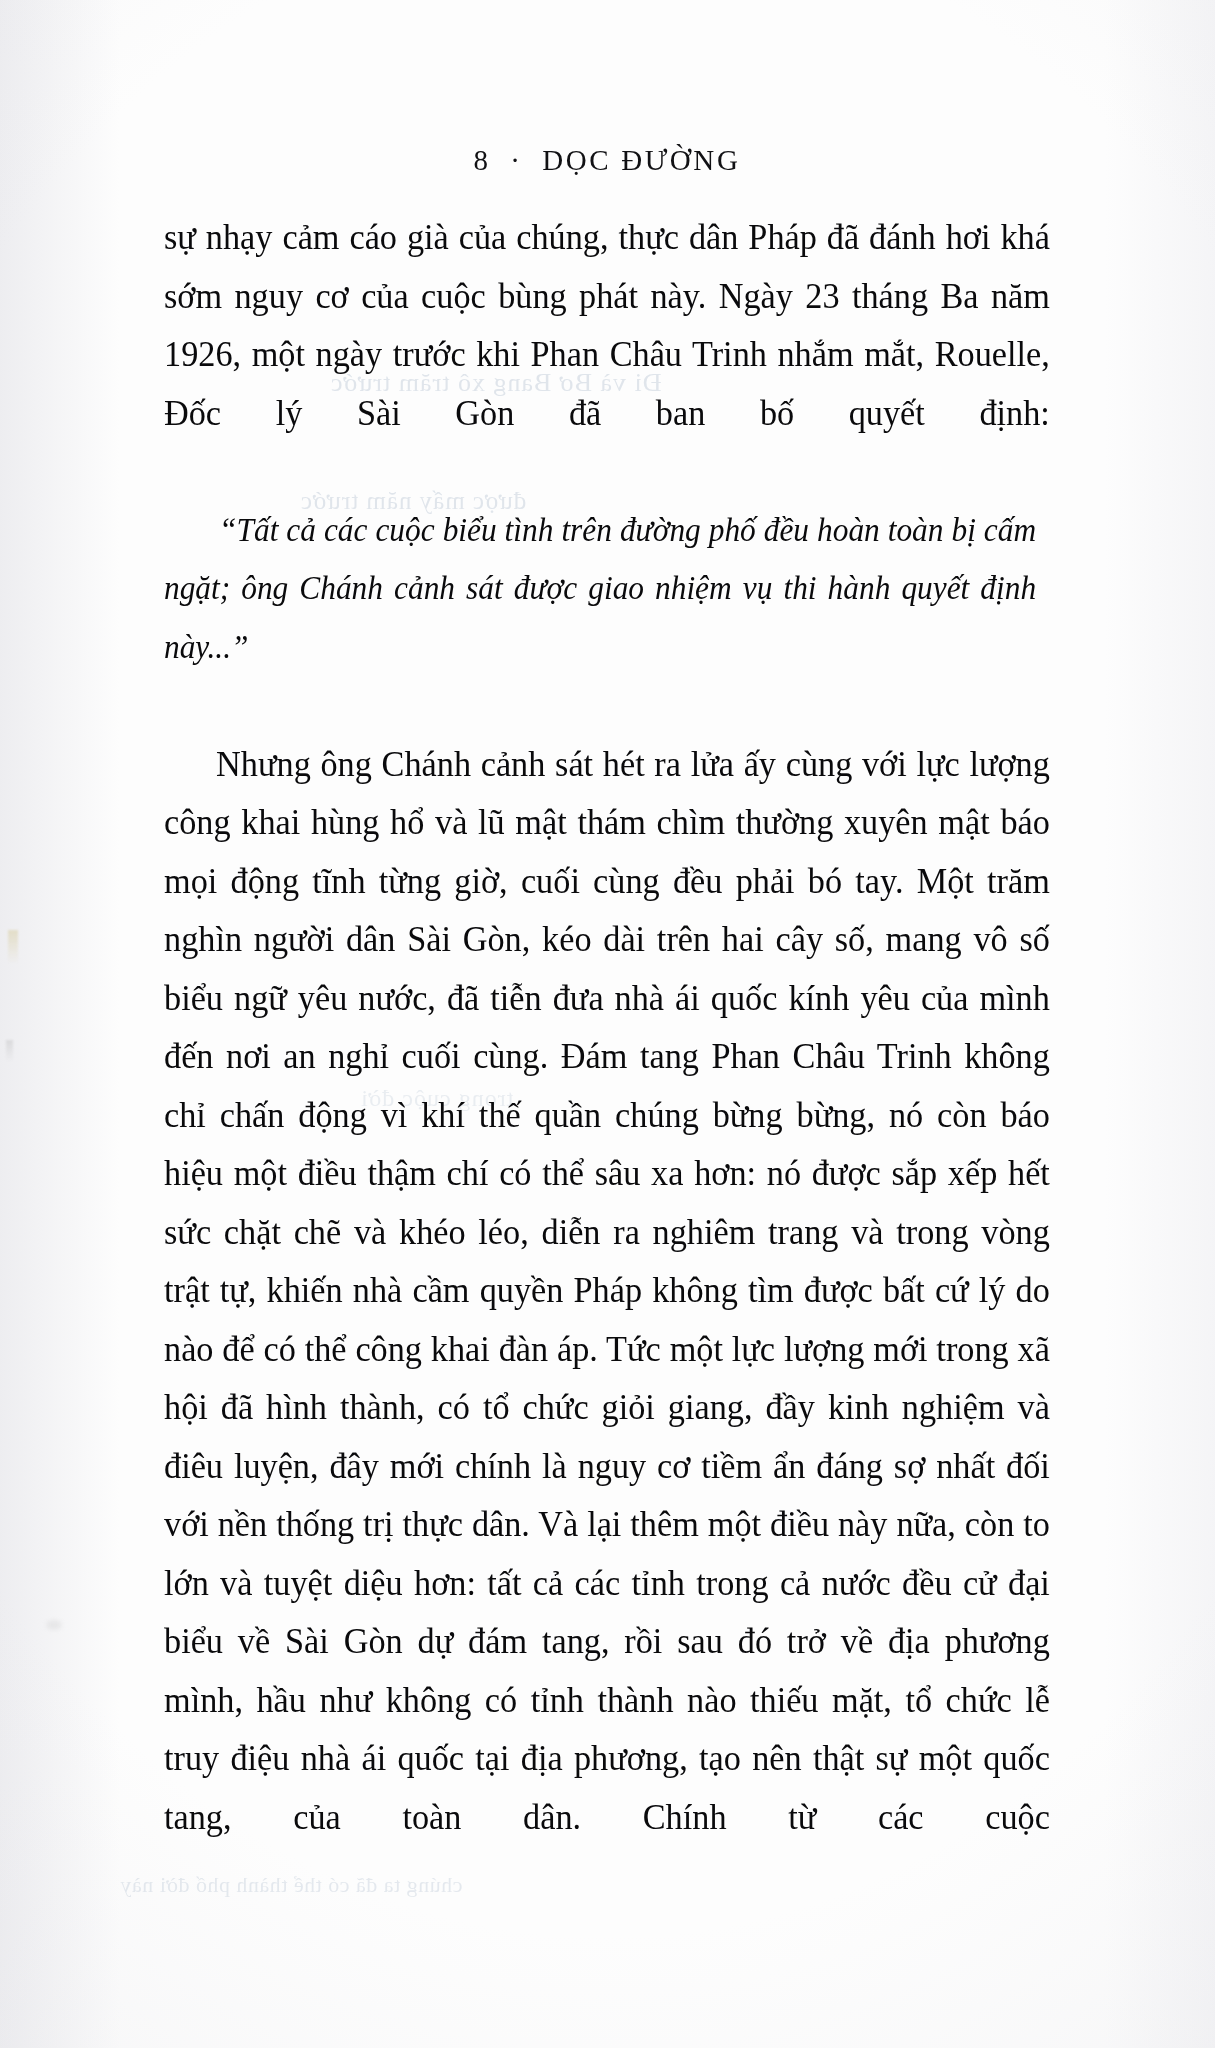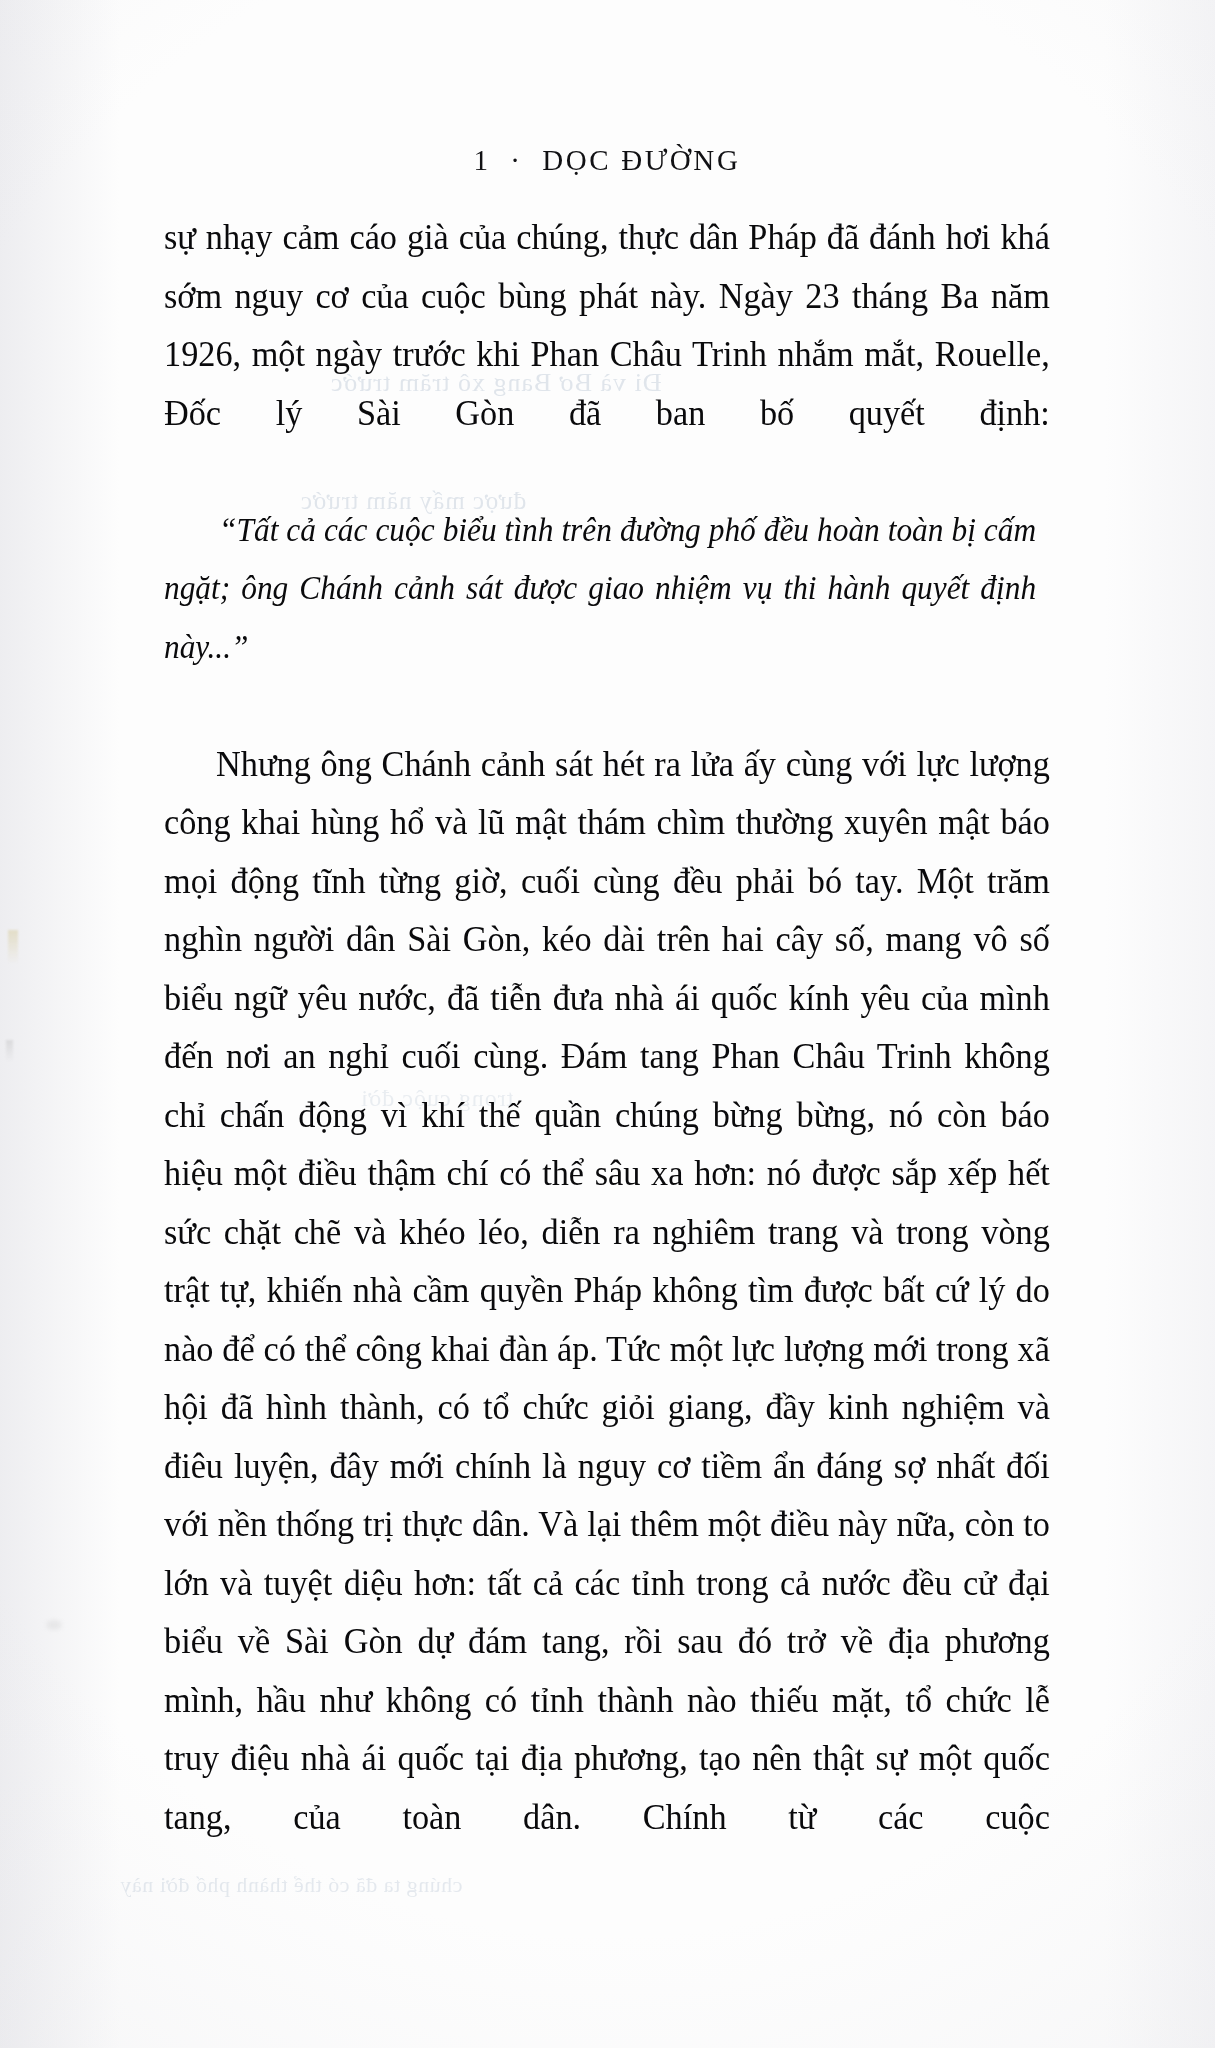--- a/index.html
+++ b/index.html
@@ -143,21 +143,21 @@
 
   <div class="gutter-mark m1"></div>
   <div class="gutter-mark m2"></div>
   <div class="gutter-mark m3"></div>
 
   <div class="bleed b1">Đi và Bơ Bang xô trăm trước</div>
   <div class="bleed b2">được mấy năm trước</div>
   <div class="bleed b3">trong cuộc đời</div>
   <div class="bleed b4">chúng ta đã có thể thành phố đời này</div>
 
-  <div class="running-head">1  ·  DỌC ĐƯỜNG</div>
+  <div class="running-head">8  ·  DỌC ĐƯỜNG</div>
 
   <div class="body-col">
     <p class="para">sự nhạy cảm cáo già của chúng, thực dân Pháp đã đánh hơi khá sớm nguy cơ của cuộc bùng phát này. Ngày 23 tháng Ba năm 1926, một ngày trước khi Phan Châu Trinh nhắm mắt, Rouelle, Đốc lý Sài Gòn đã ban bố quyết định:</p>
 
     <p class="quote indent">“Tất cả các cuộc biểu tình trên đường phố đều hoàn toàn bị cấm ngặt; ông Chánh cảnh sát được giao nhiệm vụ thi hành quyết định này...”</p>
 
     <p class="para indent">Nhưng ông Chánh cảnh sát hét ra lửa ấy cùng với lực lượng công khai hùng hổ và lũ mật thám chìm thường xuyên mật báo mọi động tĩnh từng giờ, cuối cùng đều phải bó tay. Một trăm nghìn người dân Sài Gòn, kéo dài trên hai cây số, mang vô số biểu ngữ yêu nước, đã tiễn đưa nhà ái quốc kính yêu của mình đến nơi an nghỉ cuối cùng. Đám tang Phan Châu Trinh không chỉ chấn động vì khí thế quần chúng bừng bừng, nó còn báo hiệu một điều thậm chí có thể sâu xa hơn: nó được sắp xếp hết sức chặt chẽ và khéo léo, diễn ra nghiêm trang và trong vòng trật tự, khiến nhà cầm quyền Pháp không tìm được bất cứ lý do nào để có thể công khai đàn áp. Tức một lực lượng mới trong xã hội đã hình thành, có tổ chức giỏi giang, đầy kinh nghiệm và điêu luyện, đây mới chính là nguy cơ tiềm ẩn đáng sợ nhất đối với nền thống trị thực dân. Và lại thêm một điều này nữa, còn to lớn và tuyệt diệu hơn: tất cả các tỉnh trong cả nước đều cử đại biểu về Sài Gòn dự đám tang, rồi sau đó trở về địa phương mình, hầu như không có tỉnh thành nào thiếu mặt, tổ chức lễ truy điệu nhà ái quốc tại địa phương, tạo nên thật sự một quốc tang, của toàn dân. Chính từ các cuộc</p>
   </div>
 
 </div>

